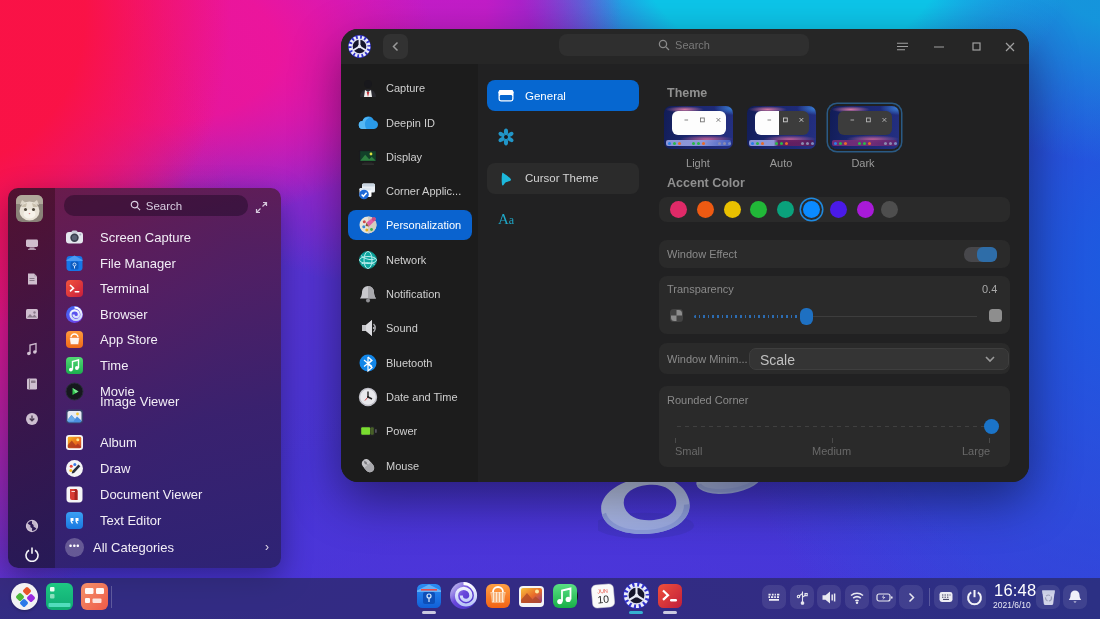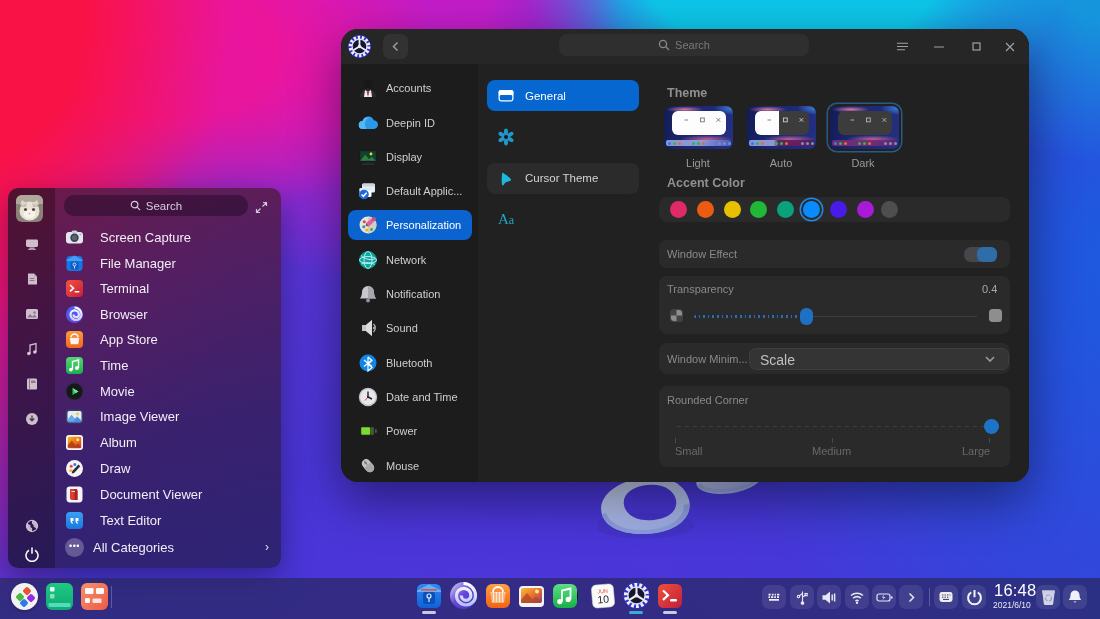--- a/index.html
+++ b/index.html
@@ -123,30 +123,30 @@
         </svg>
       </div>
  <div class="wbtn" style="left:662px">
         <svg width="10" height="10" viewBox="0 0 10 10">
           <path d="M1 1 L9 9 M9 1 L1 9" stroke="#a0a0a0" stroke-width="1.2"></path>
         </svg>
       </div>
 </div>
 
 <div class="navitem" style="top:44px">
-      <span class="nt">Accounts</span>
+      <span class="nt">Capture</span>
     </div>
 <div class="navitem" style="top:78.5px">
       <span class="nt">Deepin ID</span>
     </div>
 <div class="navitem" style="top:112.5px">
       <span class="nt">Display</span>
     </div>
 <div class="navitem" style="top:147px">
-      <span class="nt">Default Applic...</span>
+      <span class="nt">Corner Applic...</span>
     </div>
 <div class="navitem sel" style="top:181px">
       <span class="nt">Personalization</span>
     </div>
 <div class="navitem" style="top:216px">
       <span class="nt">Network</span>
     </div>
 <div class="navitem" style="top:250px">
       <span class="nt">Notification</span>
     </div>
@@ -414,21 +414,21 @@
         </g>
       </svg>
 </div>
 <div class="app" style="top:39.5px">Screen Capture</div>
 <div class="app" style="top:65.5px">File Manager</div>
 <div class="app" style="top:91px">Terminal</div>
 <div class="app" style="top:116.5px">Browser</div>
 <div class="app" style="top:142px">App Store</div>
 <div class="app" style="top:167.5px">Time</div>
 <div class="app" style="top:193.5px">Movie</div>
-<div class="app" style="top:219px">Image Viewer</div>
+<div class="app" style="top:204px">Image Viewer</div>
 <div class="app" style="top:245px">Album</div>
 <div class="app" style="top:270.5px">Draw</div>
 <div class="app" style="top:296.5px">Document Viewer</div>
 <div class="app" style="top:322.5px">Text Editor</div>
 <div class="app" style="top:349.5px;left:85px">All Categories</div>
 <svg class="aic" style="top:39.5px" viewBox="0 0 19 19">
       <rect x="1" y="4" width="17" height="11.5" rx="3" fill="#e4e6ee"></rect>
       <rect x="6.5" y="2.5" width="6" height="3" rx="1.5" fill="#c8ccd8"></rect>
       <circle cx="9.5" cy="9.7" r="4.2" fill="#3a3f4e"></circle>
       <circle cx="9.5" cy="9.7" r="2.6" fill="#5a6274"></circle>

